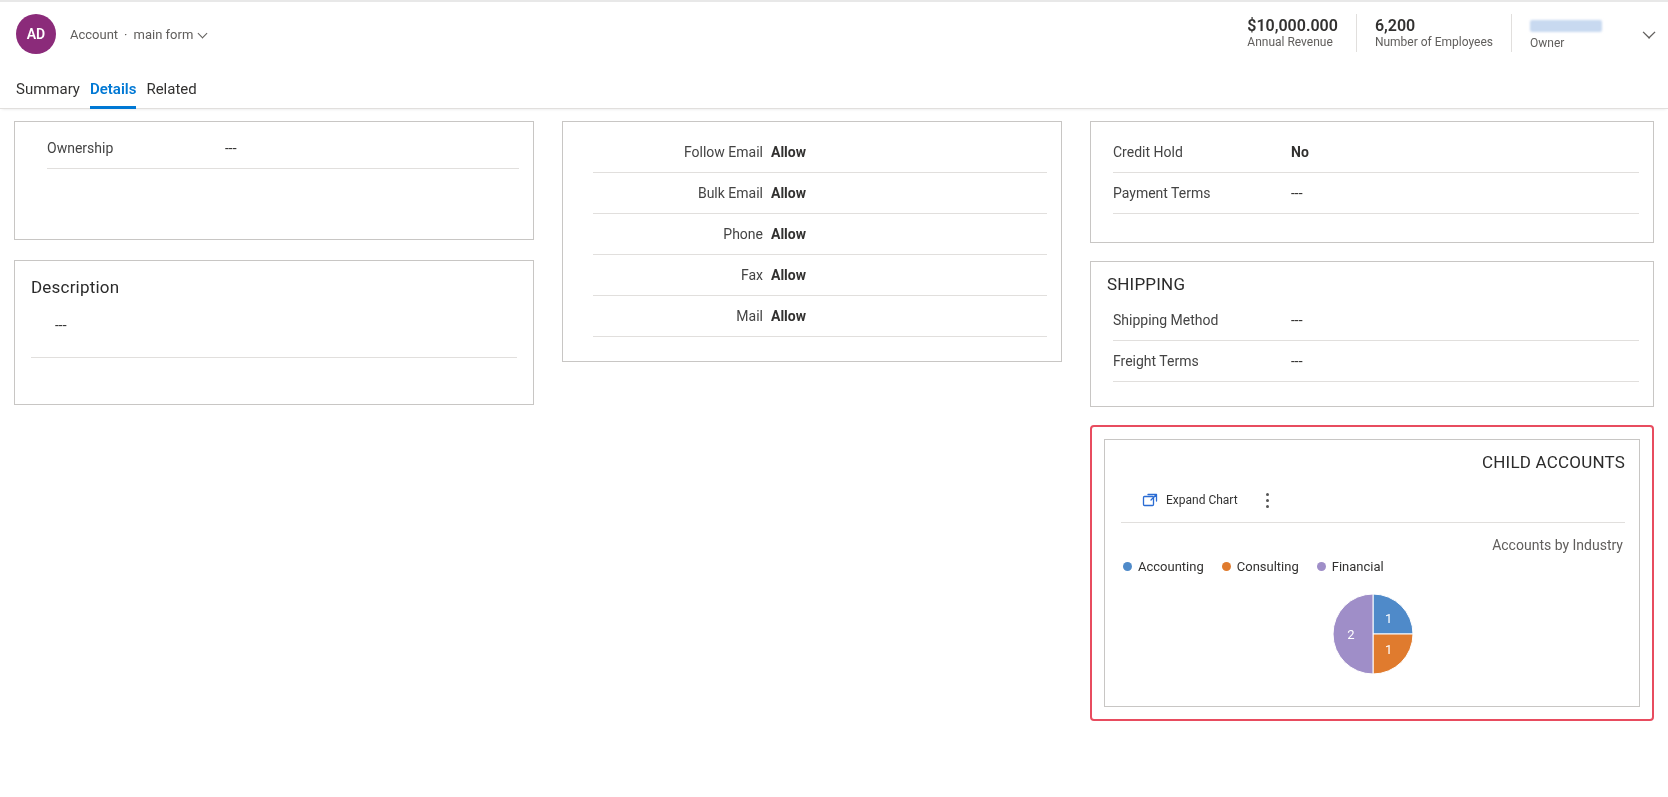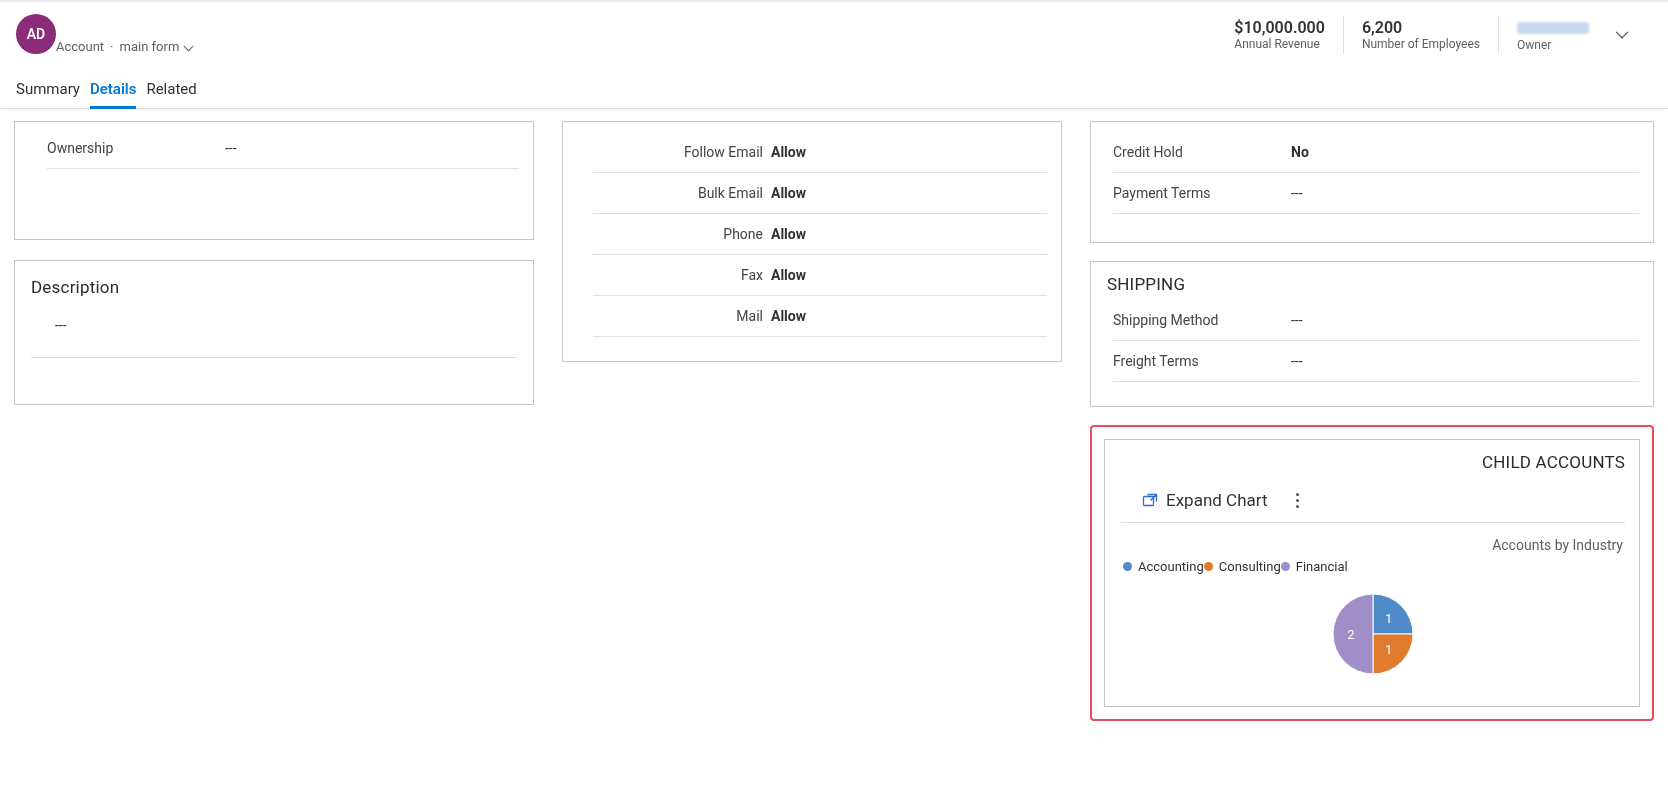--- a/index.html
+++ b/index.html
@@ -22,23 +22,23 @@
     font-size: 14px;
     color: var(--text);
     background: #ffffff;
     width: 1668px;
   }
   .topbar {
     border-top: 2px solid #e8e8e8;
   }
   .header {
     display: flex;
-    align-items: flex-end;
-    padding: 10px 27px 0 16px;
-    gap: 0;
+    align-items: center;
+    padding: 10px 0 0 16px;
+    gap: 14px;
   }
   .avatar {
     width: 40px; height: 40px;
     border-radius: 50%;
     background: var(--avatar-bg);
     color: #fff;
     display: flex; align-items: center; justify-content: center;
     font-weight: 600; font-size: 14px;
     flex-shrink: 0;
     margin-top: 2px;
@@ -171,42 +171,42 @@
   }
   .subheader {
     display: flex; align-items: center;
     padding: 10px 2px;
     border-bottom: 1px solid var(--border);
     gap: 10px;
   }
   .subheader .name { font-weight: 600; font-size: 14px; flex: 1; }
   .expand-chart {
     display: inline-flex; align-items: center; gap: 8px;
-    font-size: 17px; cursor: pointer; color: #333; padding-left: 19px;
+    font-size: 12px; cursor: pointer; color: #333; padding-left: 19px;
   }
   .expand-chart svg { stroke: #2b6cd3; }
   .kebab {
     width: 16px; height: 24px;
     display: inline-flex; align-items: center; justify-content: center;
     cursor: pointer; margin-left: 12px;
   }
   .kebab span, .kebab span::before, .kebab span::after {
     display: block; width: 3px; height: 3px; border-radius: 50%;
     background: #555; position: relative;
   }
   .kebab span::before, .kebab span::after { content: ""; position: absolute; left: 0; }
   .kebab span::before { top: -6px; }
   .kebab span::after  { top: 6px; }
 
   .chart-title {
     font-size: 14px; color: var(--text-secondary);
     margin: 14px 2px 6px 2px;
   }
   .legend {
-    display: flex; align-items: center;
+    display: flex; gap: 18px; align-items: center;
     margin: 0 2px 10px 2px;
     font-size: 13px;
   }
   .legend .item { display: flex; align-items: center; gap: 6px; }
   .legend .dot { width: 9px; height: 9px; border-radius: 50%; }
   .pie-wrap {
     display: flex; justify-content: center;
     padding: 4px 0 12px 0;
   }
   .pie-wrap svg { display: block; }

